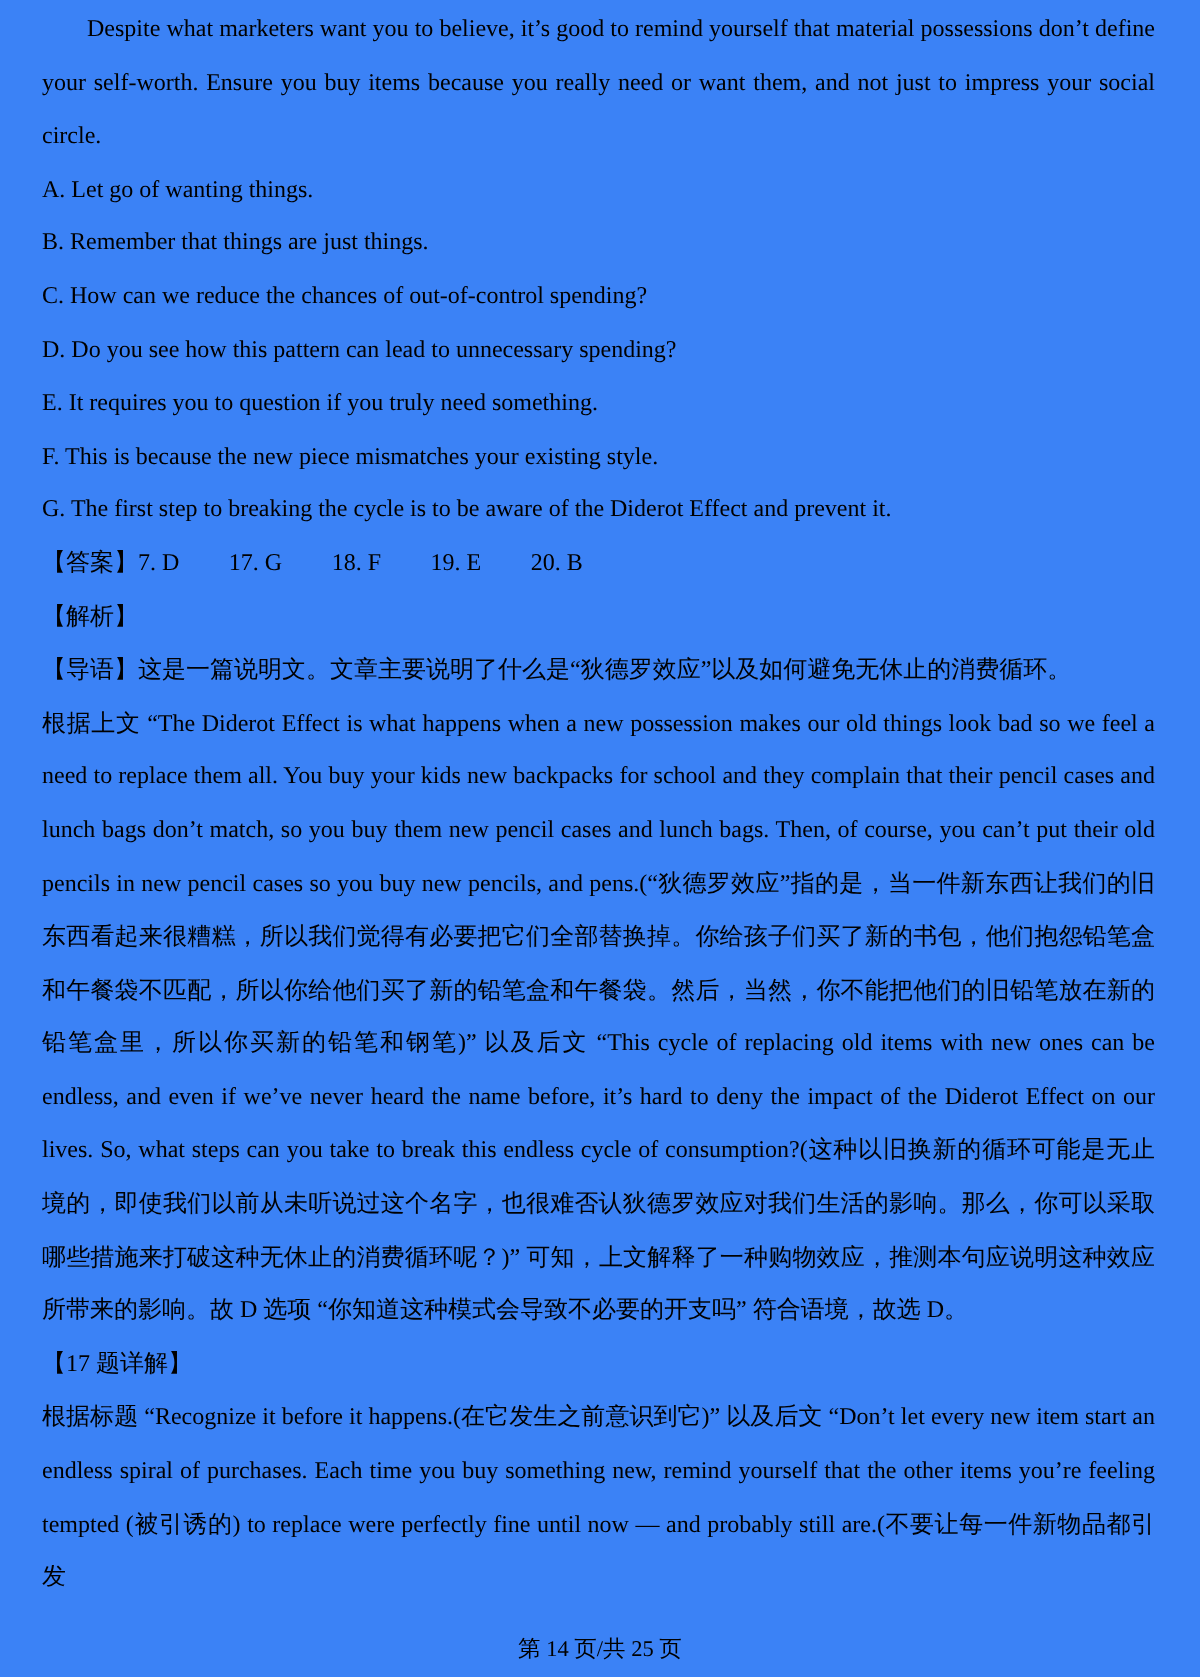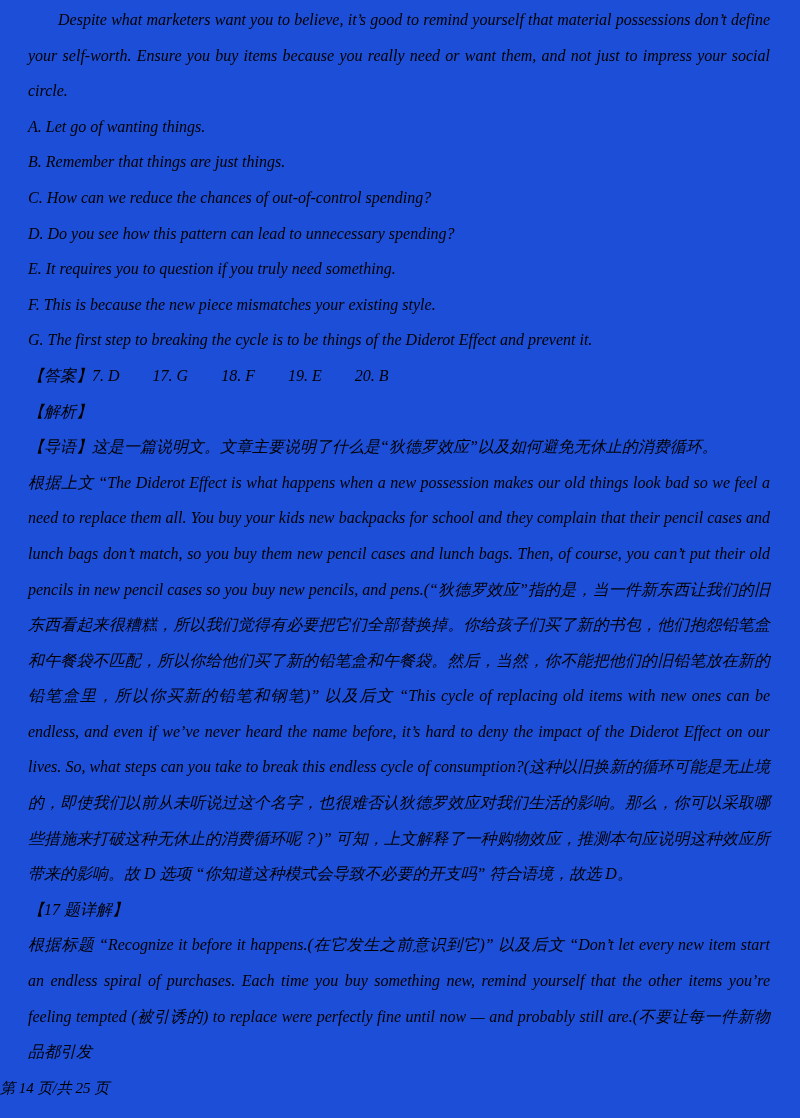--- a/index.html
+++ b/index.html
@@ -7,55 +7,55 @@
     width: 800px; height: 1118px;
     font-family: "Liberation Serif", "DejaVu Serif", serif;
     color: #000;
   }
   .page {
     position: relative;
     box-sizing: border-box;
     width: 800px; height: 1118px;
     padding: 2px 30px 0 28px;
     overflow: hidden;
-    background: #1d4ed8;
-    font-style: italic;
+    background: #3b82f6;
   }
   .line, .para {
     font-size: 16px;
     line-height: 35.6px;
     margin: 0;
   }
   .para { text-align: justify; }
   .indent { text-indent: 30px; }
   .answer-row .answer-item { margin-right: 33px; }
   .answer-row .answer-item:last-child { margin-right: 16px; }
   .footer {
     position: absolute;
-    left: 0; bottom: 20px;
+    left: 0; bottom: 8px;
     width: 800px;
+    text-align: center;
     font-size: 15px;
     line-height: 20px;
   }
 </style>
 </head>
 <body>
 
 <div class="page">
 
   <p class="para indent">Despite what marketers want you to believe, it’s good to remind yourself that material possessions don’t define your self-worth. Ensure you buy items because you really need or want them, and not just to impress your social circle.</p>
 
   <div>
       <p class="line">A. Let go of wanting things.</p>
       <p class="line">B. Remember that things are just things.</p>
       <p class="line">C. How can we reduce the chances of out-of-control spending?</p>
       <p class="line">D. Do you see how this pattern can lead to unnecessary spending?</p>
       <p class="line">E. It requires you to question if you truly need something.</p>
       <p class="line">F. This is because the new piece mismatches your existing style.</p>
-      <p class="line">G. The first step to breaking the cycle is to be things of the Diderot Effect and prevent it.</p>
+      <p class="line">G. The first step to breaking the cycle is to be aware of the Diderot Effect and prevent it.</p>
     </div>
 
   <p class="line answer-row">
     <span>【答案】</span><span><span class="answer-item">7. D</span><span class="answer-item">17. G</span><span class="answer-item">18. F</span><span class="answer-item">19. E</span><span class="answer-item">20. B</span></span>
   </p>
 
   <p class="line">【解析】</p>
 
   <p class="para">
     <span>【导语】</span><span>这是一篇说明文。文章主要说明了什么是“狄德罗效应”以及如何避免无休止的消费循环。</span>

